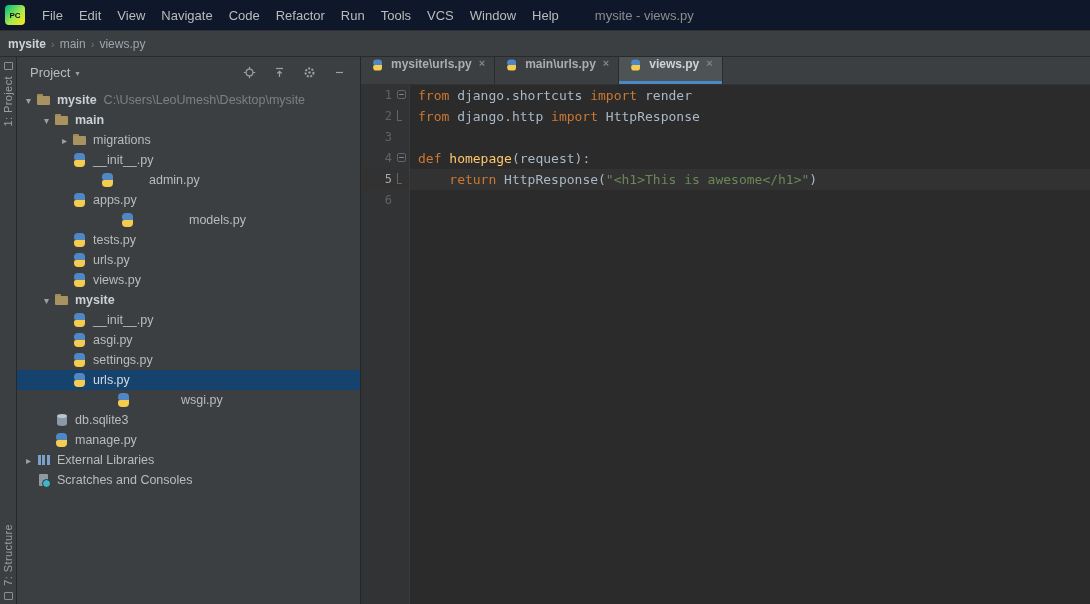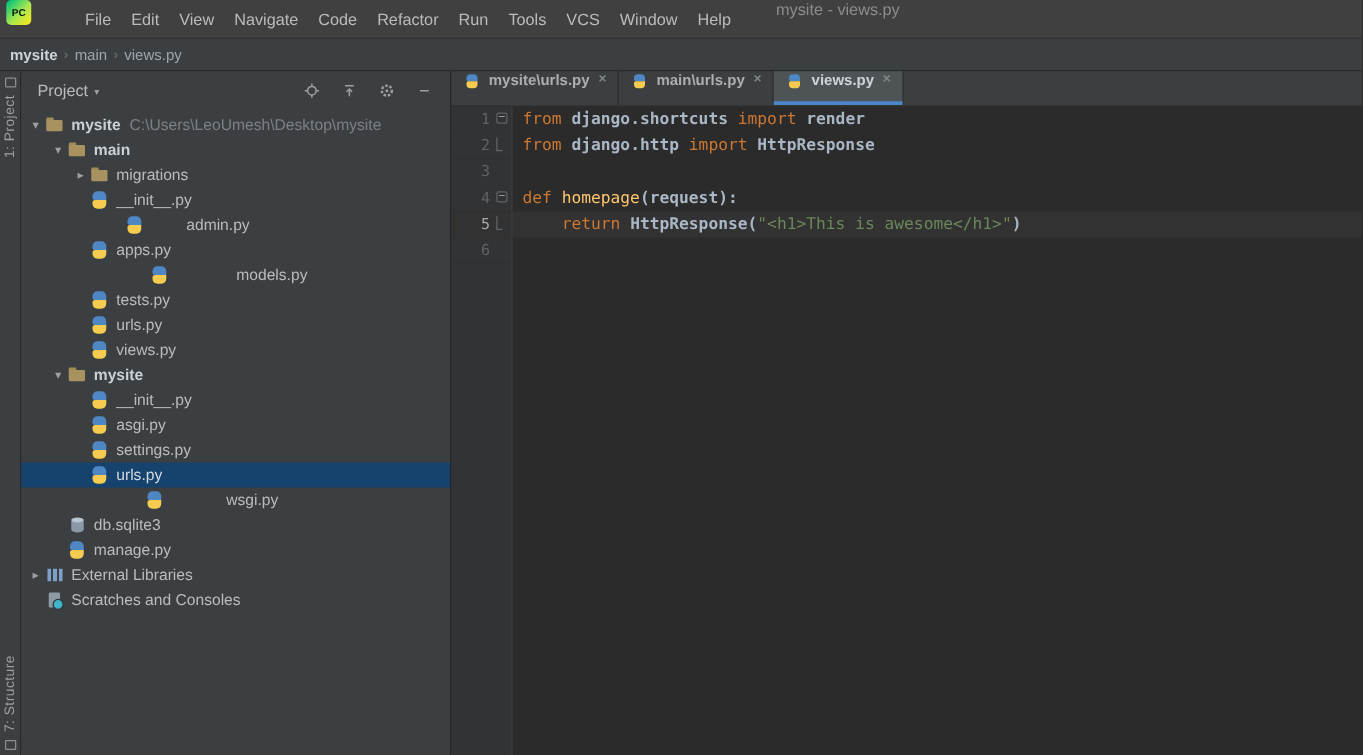--- a/index.html
+++ b/index.html
@@ -1,27 +1,27 @@
 <!DOCTYPE html>
 <html style="--keyword: #cc7832; --code-text: #a9b7c6; --string: #6a8759; --function-name: #ffc66d; --line-number: #606366; --selection-bg: #15436e; --current-line-bg: #323232; --tab-underline: #4a88c7; --panel-bg: #3c3f41; --editor-bg: #2b2b2b;"><head>
 <meta charset="utf-8">
 <style>
   * { box-sizing: border-box; margin: 0; padding: 0; cursor: default; }
   html,body { width:1090px; height:604px; overflow:hidden;
     font-family:"Liberation Sans", sans-serif; background:#2b2b2b; color:#bbbbbb; }
   .root { display:flex; flex-direction:column; height:100%; }
 
   
-  .menubar { height:31px; flex:none; display:flex; 
-    background:#404040; border-bottom:1px solid #2e3133; }
+  .menubar { height:31px; flex:none; display:flex; align-items:center;
+    background:#0f172a; border-bottom:1px solid #2e3133; }
   .app-icon { width:20px; height:20px; margin:0 9px 0 5px; border-radius:4px; flex:none;
     background:linear-gradient(135deg,#0fc678 10%,#a8e84e 55%,#f8e71c 95%);
     color:#07140c; font-weight:bold; font-size:8px;
     display:flex; align-items:center; justify-content:center; }
-  .menus { display:flex; align-items:center;margin-left:26px; }
+  .menus { display:flex; align-items:center; }
   .menu-item { padding:0 8px; font-size:13px; color:#bbbbbb; }
   .win-title { margin-left:28px; color:#8c8c8c; font-size:13px; }
 
   
   .breadcrumbs { height:26px; flex:none; display:flex; align-items:center;
     background:#3c3f41; border-bottom:1px solid #282b2d; padding-left:8px; font-size:12px; }
   .crumb-wrap { display:flex; align-items:center; }
   .crumb { color:#9da5ad; }
   .crumb.first { color:#cdd3d8; font-weight:bold; }
   .crumb-sep { color:#6f7577; margin:0 5px; font-size:11px; }
@@ -102,21 +102,21 @@
   .code-row.current .gut { background:transparent; }
   .code-row.current .lnum { color:#a4a7a9; }
   .lnum { position:absolute; right:17px; top:0; }
   .fold-box { position:absolute; right:3px; top:5px; width:9px; height:9px;
     border:1px solid #5f6468; border-radius:2px; color:#9da0a3;
     font-size:9px; line-height:7px; text-align:center; }
   .fold-end { position:absolute; right:7px; top:4px; width:5px; height:11px;
     border-left:1px solid #5f6468; border-bottom:1px solid #5f6468; }
   .code-text { padding-left:8px; white-space:pre; color:var(--code-text,#a9b7c6); }
   .tok-keyword { color:var(--keyword,#cc7832); }
-  .tok-plain { color:var(--code-text,#a9b7c6);font-weight:bold; }
+  .tok-plain { color:var(--code-text,#a9b7c6); }
   .tok-string { color:var(--string,#6a8759); }
   .tok-function { color:var(--function-name,#ffc66d); }
 </style>
 </head>
 <body>
 
 <div class="root">
 
   <div class="menubar">
     <div class="app-icon">PC</div>

